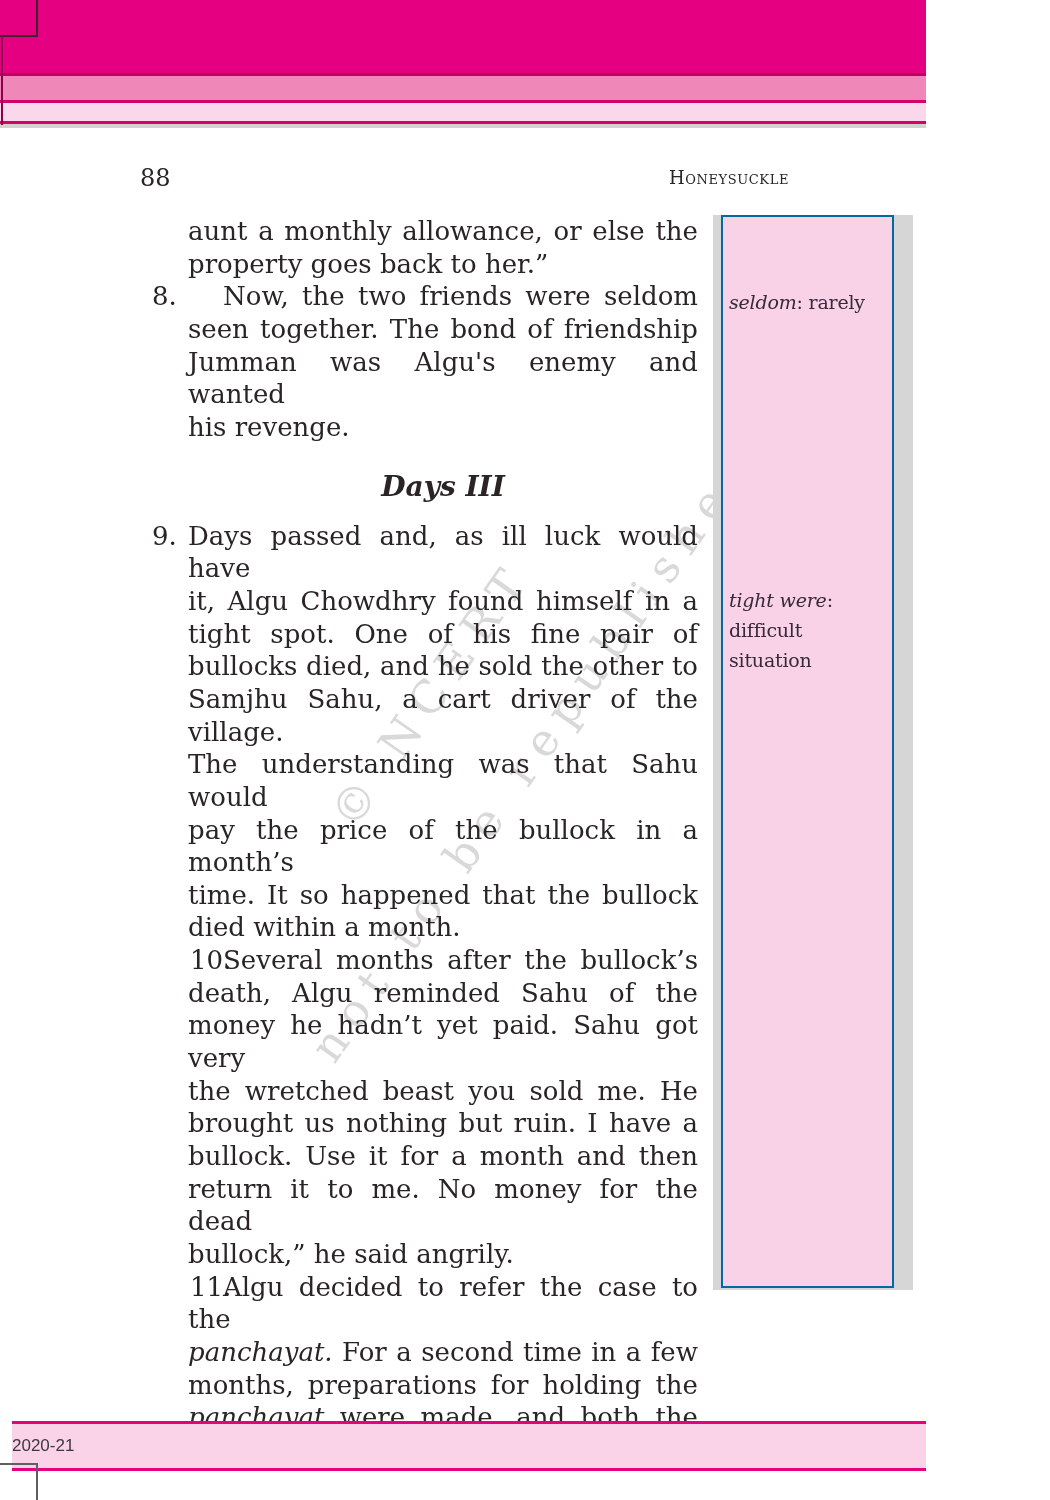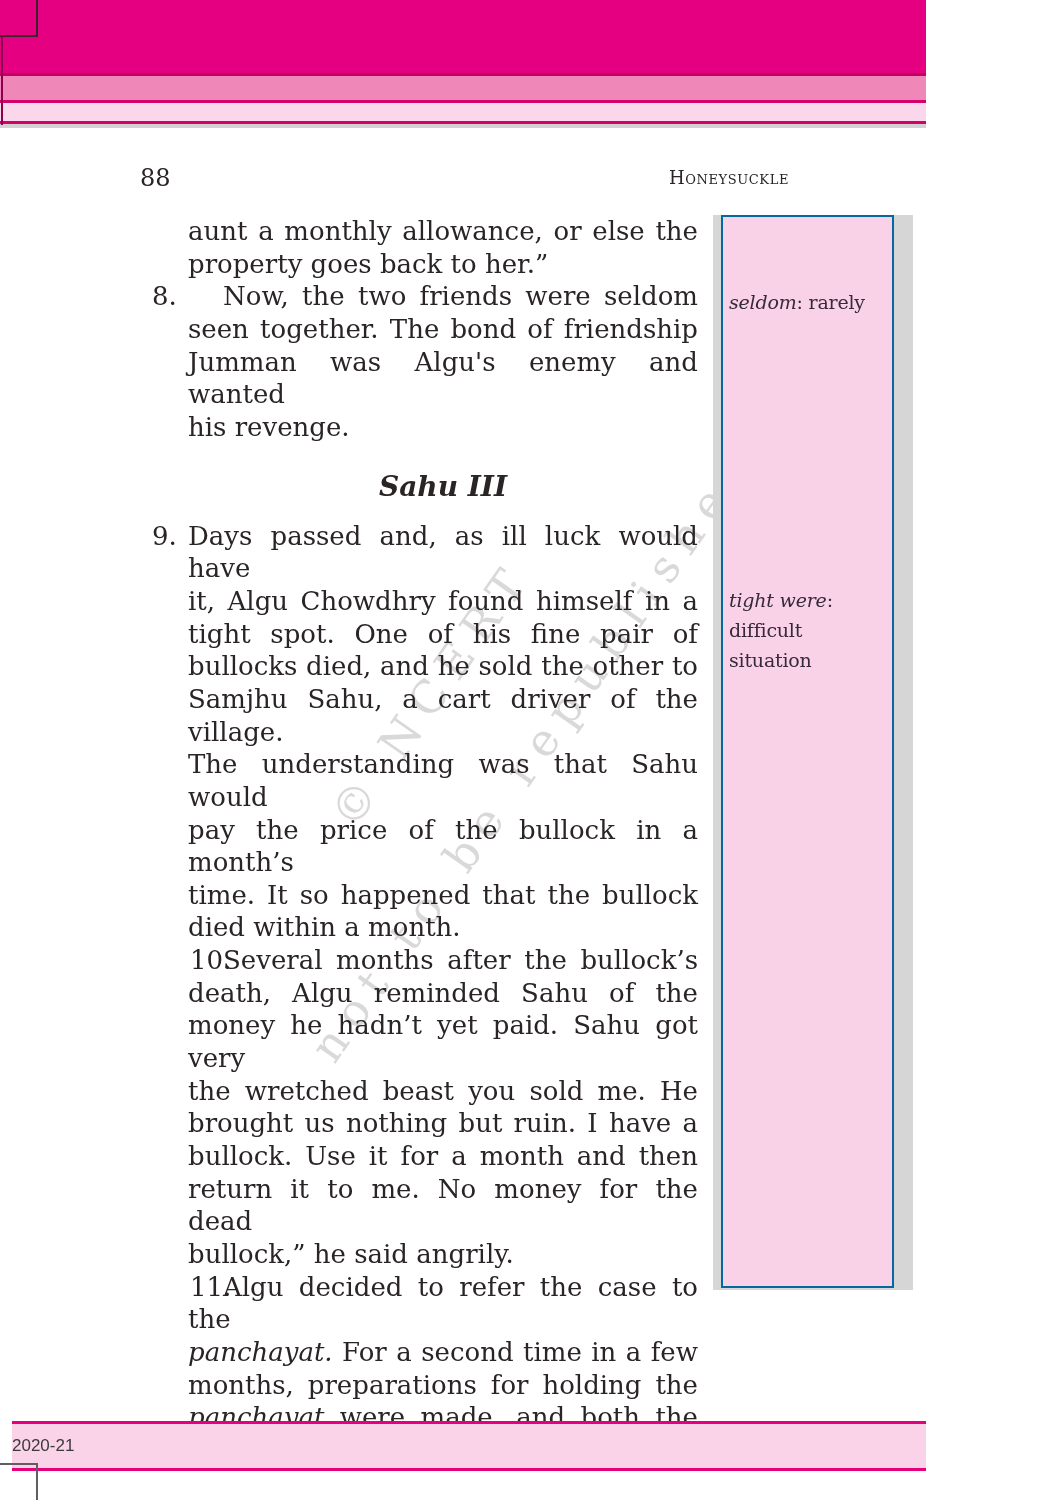--- a/index.html
+++ b/index.html
@@ -96,21 +96,21 @@
         <div class="tline"><span>aunt a monthly allowance, or else the</span></div>
         <div class="tline lastline"><span>property goes back to her.”</span></div>
       </div>
       <div class="para">
         <span class="pnum">8.</span>
         <div class="tline ind"><span>Now, the two friends were seldom</span></div>
         <div class="tline"><span>seen together. The bond of friendship</span></div>
         <div class="tline"><span>Jumman was Algu's enemy and wanted</span></div>
         <div class="tline lastline"><span>his revenge.</span></div>
       </div>
-      <div class="part-heading">Sahu III</div>
+      <div class="part-heading">Days III</div>
       <div class="para">
         <span class="pnum">9.</span>
         <div class="tline"><span>Days passed and, as ill luck would have</span></div>
         <div class="tline"><span>it, Algu Chowdhry found himself in a</span></div>
         <div class="tline"><span>tight spot. One of his fine pair of</span></div>
         <div class="tline"><span>bullocks died, and he sold the other to</span></div>
         <div class="tline"><span>Samjhu Sahu, a cart driver of the village.</span></div>
         <div class="tline"><span>The understanding was that Sahu would</span></div>
         <div class="tline"><span>pay the price of the bullock in a month’s</span></div>
         <div class="tline"><span>time. It so happened that the bullock</span></div>

